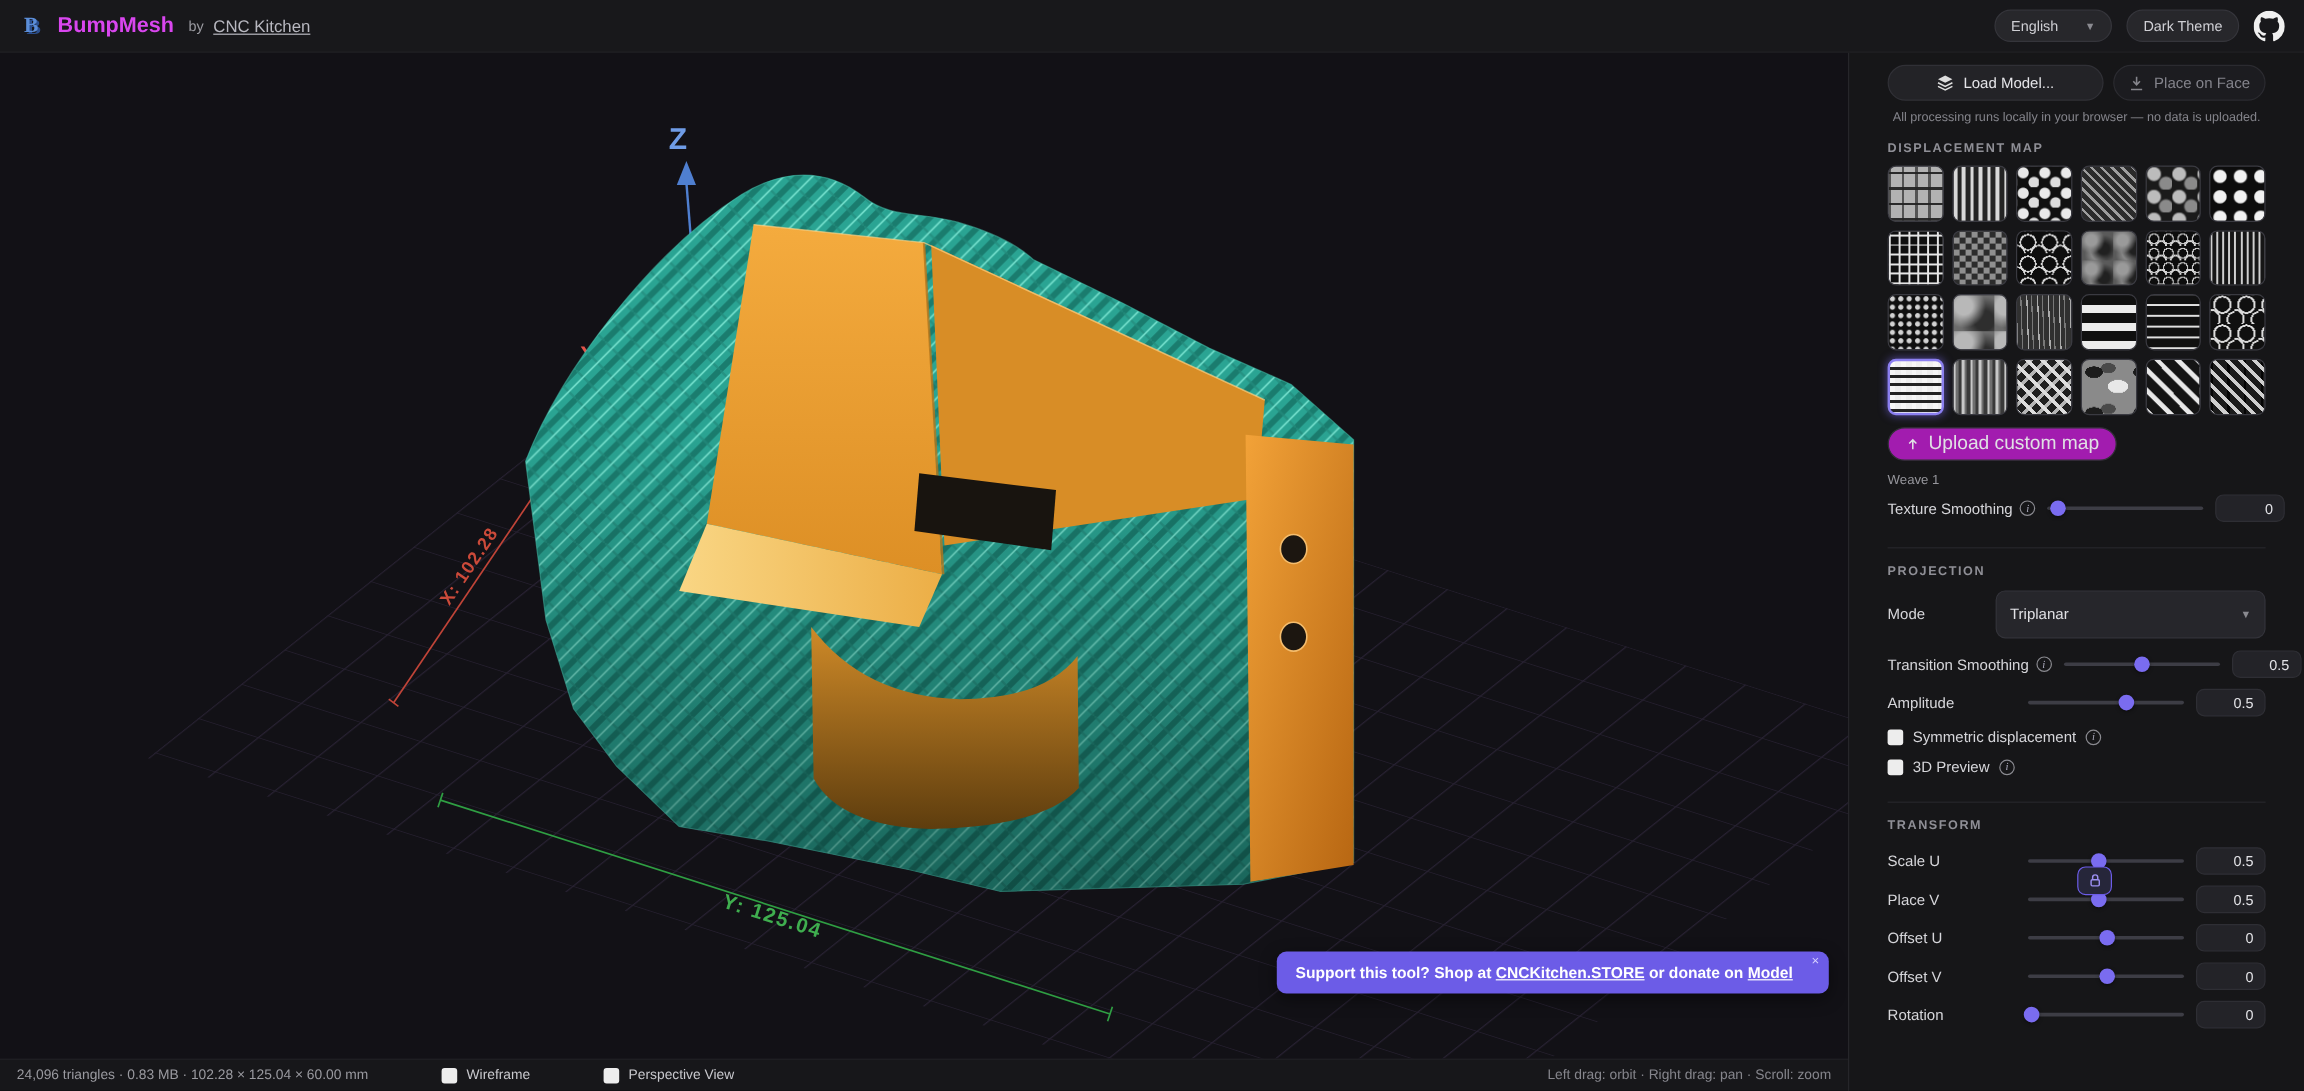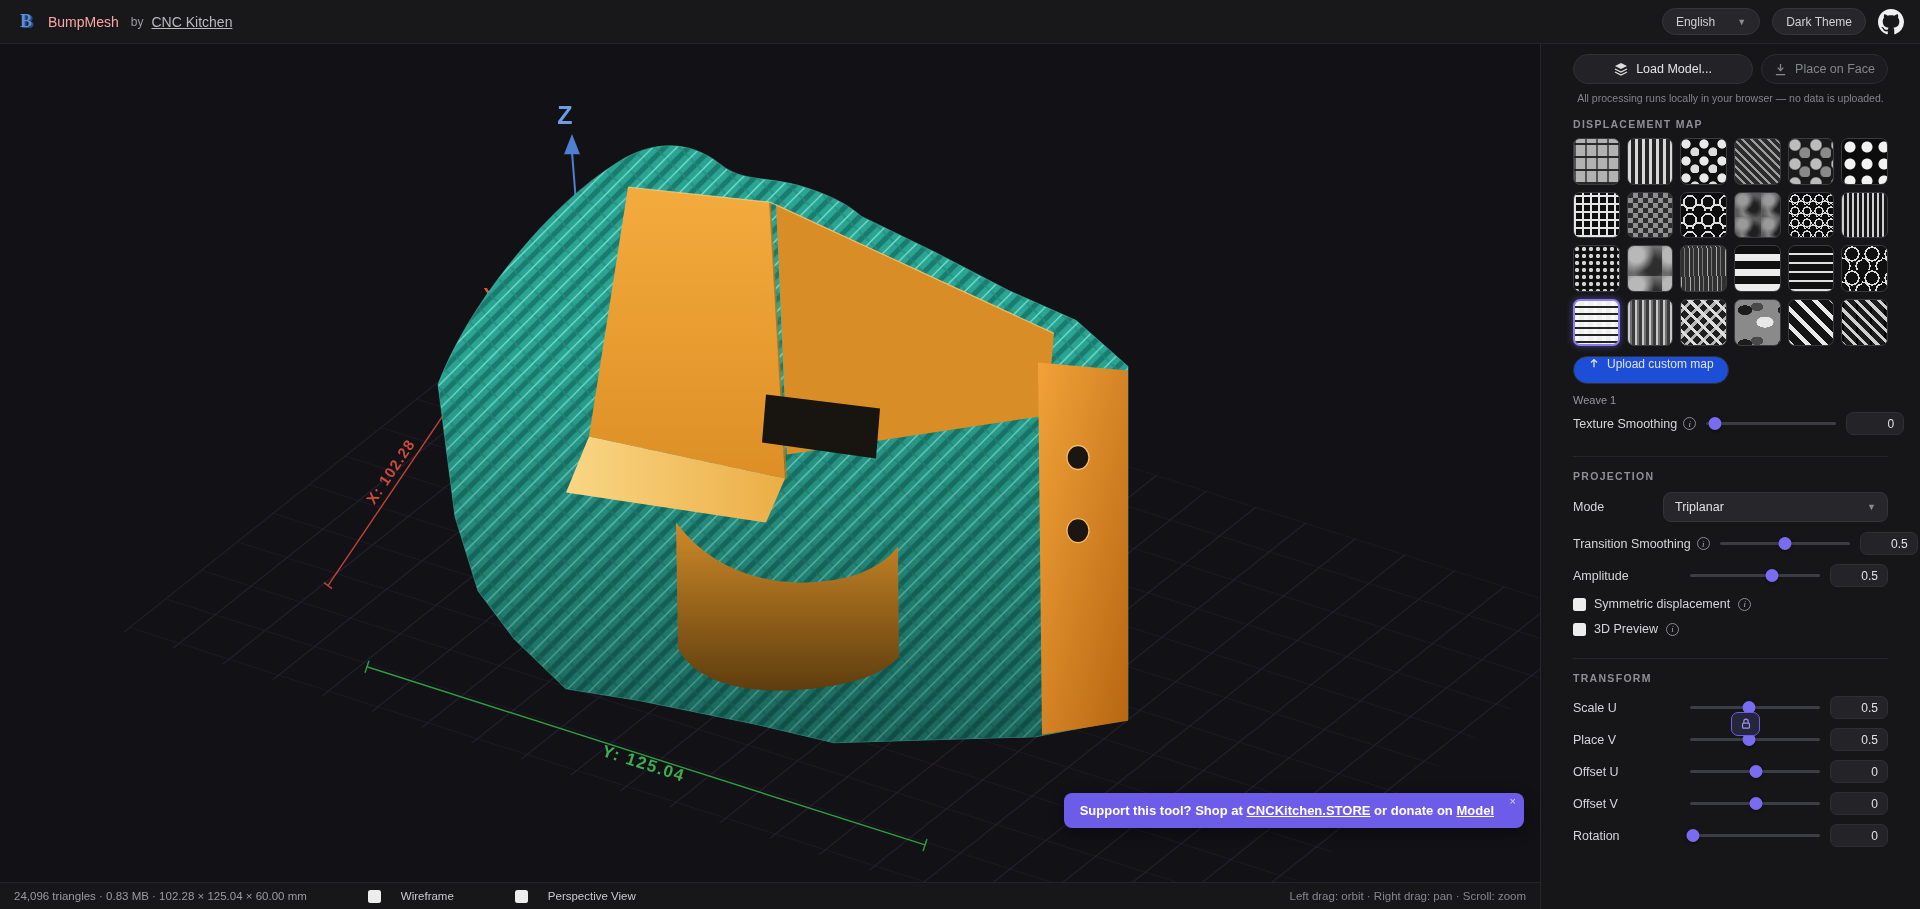--- a/index.html
+++ b/index.html
@@ -4,21 +4,21 @@
 <style>
   * { box-sizing: border-box; margin: 0; padding: 0; }
   html,body { width:1920px; height:909px; overflow:hidden; background:#0e0e10;
               font-family:"Liberation Sans", sans-serif; }
   .app { width:1920px; height:909px; display:flex; flex-direction:column; }
 
   
   .topbar { height:44px; flex:0 0 44px; background:#18181b; border-bottom:1px solid #232327;
             display:flex; align-items:center; padding:0 16px; gap:8px; }
   .logo-badge { width:24px; height:24px; display:flex; align-items:center; justify-content:center; }
-  .app-title { font-size:14px; font-weight:400; color:#fca5a5; margin-right:4px; }
+  .app-title { font-size:18px; font-weight:700; color:#d946ef; margin-right:4px; }
   .byline { font-size:12px; color:#9a9aa0; }
   .byline-link { font-size:14px; color:#b8b8c0; text-decoration:underline; cursor:pointer; }
   .topbar-right { margin-left:auto; display:flex; align-items:center; gap:12px; }
   .pill { background:#27272b; border:1px solid #35353b; border-radius:14px; height:27px;
           display:flex; align-items:center; padding:0 13px; font-size:12px; color:#cfcfd4;
           cursor:pointer; gap:22px; }
   .chev { font-size:9px; color:#8a8a90; }
 
   
   .content { flex:1; display:flex; min-height:0; }
@@ -31,21 +31,21 @@
             border-radius:8px; padding:10px 30px 10px 16px; font-size:13px; font-weight:700;
             white-space:nowrap; box-shadow:0 4px 14px rgba(0,0,0,.45); }
   .banner .lnk { text-decoration:underline; cursor:pointer; }
   .banner-close { position:absolute; top:3px; right:8px; font-size:11px; font-weight:400;
                   color:#d8d2ff; cursor:pointer; line-height:1; }
 
   
   .statusbar { height:27px; flex:0 0 27px; background:#17171a; border-top:1px solid #242428;
                display:flex; align-items:center; padding:0 14px; gap:20px; font-size:11.5px;
                color:#9a9aa0; white-space:nowrap; }
-  .sb-check { display:flex; align-items:center; gap:20px; color:#c9c9ce; cursor:pointer;padding-left:41px; }
+  .sb-check { display:flex; align-items:center; gap:8px; color:#c9c9ce; cursor:pointer;padding-left:41px; }
   .cb { width:13px; height:13px; background:#ededed; border-radius:2.5px; flex:0 0 13px; }
   .sb-right { margin-left:auto; color:#85858c; }
 
   
   .sidebar { width:380px; flex:0 0 380px; background:#161618; border-left:1px solid #26262a;
              padding:10px 32px 6px; display:flex; flex-direction:column; overflow:hidden; }
   .btn-row { display:flex; gap:8px; }
   .btn { background:#232327; border:1px solid #303036; border-radius:15px; height:30px;
          display:flex; align-items:center; justify-content:center; gap:8px; font-size:12.5px;
          color:#e4e4e8; cursor:pointer; padding:0 12px; white-space:nowrap; }
@@ -80,41 +80,41 @@
   .pat-stripesbold{background-color:#101010;background-image:repeating-linear-gradient(0deg,#ececec 0 7px,#101010 7px 15px);}
   .pat-hlines{background-color:#101010;background-image:repeating-linear-gradient(0deg,#e0e0e0 0 2px,transparent 2px 9px);}
   .pat-cells{background-color:#101010;background-image:radial-gradient(circle at 10px 8px,transparent 6px,#ddd 6px 7.6px,transparent 7.6px),radial-gradient(circle at 0px 20px,transparent 7px,#ddd 7px 8.6px,transparent 8.6px),radial-gradient(circle at 20px 20px,transparent 5px,#ddd 5px 6.6px,transparent 6.6px);background-size:20px 24px;}
   .pat-weave1{background-color:#efefef;background-image:repeating-linear-gradient(0deg,transparent 0 1px,#242424 1px 3.5px,transparent 3.5px 7px),repeating-linear-gradient(90deg,rgba(255,255,255,.5) 0 4px,transparent 4px 9px);}
   .pat-ribs{background-color:#343434;background-image:repeating-linear-gradient(90deg,#c8c8c8 0 2px,#6f6f6f 2px 4px,#3a3a3a 4px 7px);}
   .pat-knit{background-color:#1f1f1f;background-image:repeating-linear-gradient(45deg,#ddd 0 3px,transparent 3px 9px),repeating-linear-gradient(-45deg,#b5b5b5 0 3px,transparent 3px 9px);}
   .pat-camo{background-color:#8a8a8a;background-image:radial-gradient(ellipse 12px 8px at 25% 30%,#1c1c1c 60%,transparent 62%),radial-gradient(ellipse 14px 9px at 75% 65%,#e8e8e8 60%,transparent 62%),radial-gradient(ellipse 10px 7px at 55% 20%,#4a4a4a 60%,transparent 62%);background-size:40px 34px;}
   .pat-diagbold{background-color:#141414;background-image:repeating-linear-gradient(45deg,#e8e8e8 0 4px,transparent 4px 12px);}
   .pat-herringbone{background-color:#1b1b1b;background-image:repeating-linear-gradient(45deg,#cfcfcf 0 3px,transparent 3px 8px),repeating-linear-gradient(90deg,rgba(0,0,0,.85) 0 2px,transparent 2px 14px);}
 
-  .upload-btn { margin-top:10px; height:28px; border-radius:14px; background:#1d4ed8;
-                border:1px solid #303036; color:#e0e0e4; font-size:12px; display:inline-flex;
-                gap:7px; padding:0 14px; cursor:pointer; width:fit-content; }
+  .upload-btn { margin-top:10px; height:28px; border-radius:14px; background:#a21caf;
+                border:1px solid #303036; color:#e0e0e4; font-size:16px; display:inline-flex;
+                align-items:center; gap:7px; padding:0 14px; cursor:pointer; width:fit-content; }
   .tex-name { margin:10px 0 2px; font-size:11px; color:#96969c; }
 
   .ctl-row { display:flex; align-items:center; gap:10px; height:26px; margin:3px 0; }
   .ctl-label { flex:1; font-size:12.5px; color:#d6d6da; display:flex; align-items:center;
                gap:6px; white-space:nowrap; }
   .info { width:13px; height:13px; border:1px solid #8a8a90; border-radius:50%; font-size:9px;
           color:#aab; display:inline-flex; align-items:center; justify-content:center;
           font-style:italic; font-family:"Liberation Serif", serif; flex:0 0 13px; }
   .slider { width:130px; flex:0 0 130px; position:relative; height:15px; cursor:pointer; }
   .slider-track { position:absolute; top:6px; left:0; right:0; height:3px; background:#3d3d45;
                   border-radius:2px; }
   .slider-thumb { position:absolute; top:1px; width:13px; height:13px; border-radius:50%;
                   background:#7a6cf0; transform:translateX(-50%);
                   box-shadow:0 1px 3px rgba(0,0,0,.5); }
   .ctl-value { width:58px; flex:0 0 58px; height:23px; background:#232328; border:1px solid #2e2e34;
                border-radius:7px; font-size:12px; color:#e2e2e6; display:flex; align-items:center;
                justify-content:flex-end; padding-right:9px; }
-  .select { flex:1; height:30px; background:#26262b; border:1px solid #33333a; border-radius:8px;
+  .select { flex:1; height:40px; background:#26262b; border:1px solid #33333a; border-radius:8px;
             display:flex; align-items:center; justify-content:space-between; padding:0 11px;
             font-size:12.5px; color:#e0e0e4; cursor:pointer; }
   .mode-row { display:flex; align-items:center; gap:10px; margin:2px 0 6px; }
   .mode-label { width:80px; font-size:12.5px; color:#d6d6da; }
   .cb-row { display:flex; align-items:center; gap:8px; height:21px; margin:2px 0; font-size:12.5px;
             color:#d6d6da; cursor:pointer; }
   .lock-row { height:0; position:relative; z-index:2; }
   .lock-btn { position:absolute; left:158px; top:-12px; width:29px; height:24px; background:#26263a;
               border:1px solid #6c5ce7; border-radius:7px; display:flex; align-items:center;
               justify-content:center; cursor:pointer; }

